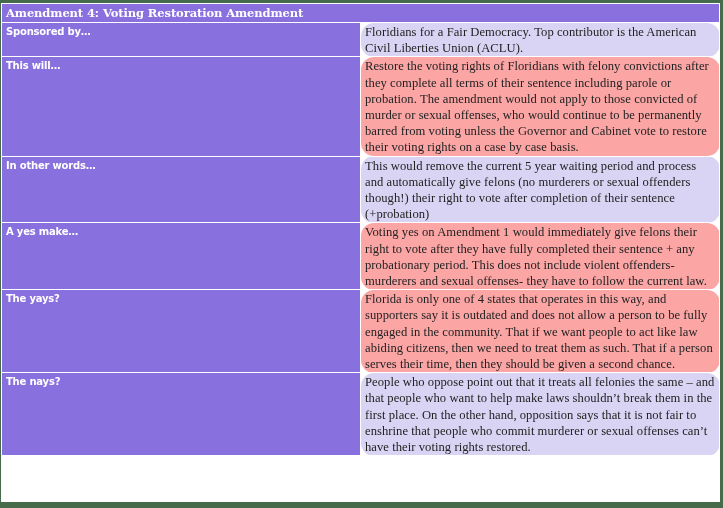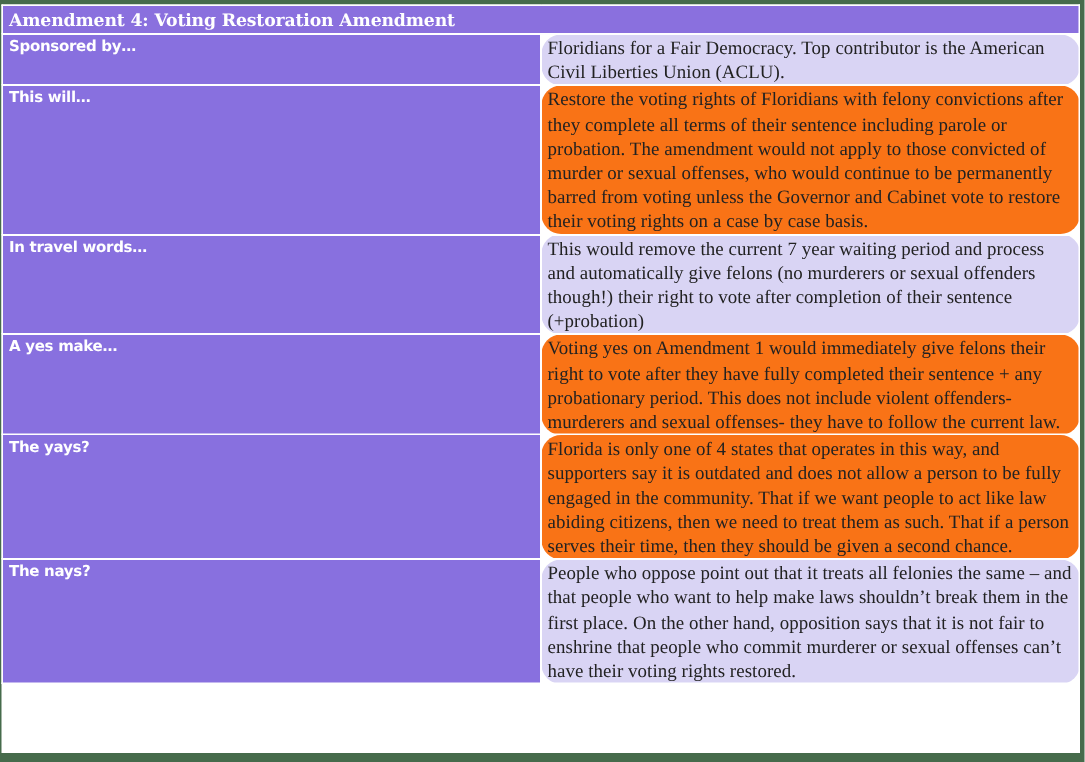--- a/index.html
+++ b/index.html
@@ -49,21 +49,21 @@
     }
     td.value {
       color: #222222;
       font-family: "Liberation Serif", serif;
       font-size: 12.6px;
       line-height: 16.2px;
       letter-spacing: 0.05px;
       border-radius: 13px;
     }
     tr.odd td.value { background: #d9d4f4; }
-    tr.even td.value { background: #f97316; }
+    tr.even td.value { background: #fca5a5; }
   </style>
 </head>
 <body>
 
 <div class="frame">
   <table>
     <tbody>
         <tr>
       <th class="title" colspan="2">Amendment 4: Voting Restoration Amendment</th>
     </tr>
@@ -72,22 +72,22 @@
       <td class="label">Sponsored by…</td>
       <td class="value">Floridians for a Fair Democracy. Top contributor is the American Civil Liberties Union (ACLU).</td>
     </tr>
 
     <tr class="even" style="height:67px">
       <td class="label">This will…</td>
       <td class="value">Restore the voting rights of Floridians with felony convictions after they complete all terms of their sentence including parole or probation. The amendment would not apply to those convicted of murder or sexual offenses, who would continue to be permanently barred from voting unless the Governor and Cabinet vote to restore their voting rights on a case by case basis.</td>
     </tr>
 
     <tr class="odd" style="height:34px">
-      <td class="label">In travel words…</td>
-      <td class="value">This would remove the current 7 year waiting period and process and automatically give felons (no murderers or sexual offenders though!) their right to vote after completion of their sentence (+probation)</td>
+      <td class="label">In other words…</td>
+      <td class="value">This would remove the current 5 year waiting period and process and automatically give felons (no murderers or sexual offenders though!) their right to vote after completion of their sentence (+probation)</td>
     </tr>
 
     <tr class="even" style="height:50px">
       <td class="label">A yes make…</td>
       <td class="value">Voting yes on Amendment 1 would immediately give felons their right to vote after they have fully completed their sentence + any probationary period. This does not include violent offenders- murderers and sexual offenses- they have to follow the current law.</td>
     </tr>
 
 
     <tr class="even" style="height:51px">
       <td class="label">The yays?</td>

